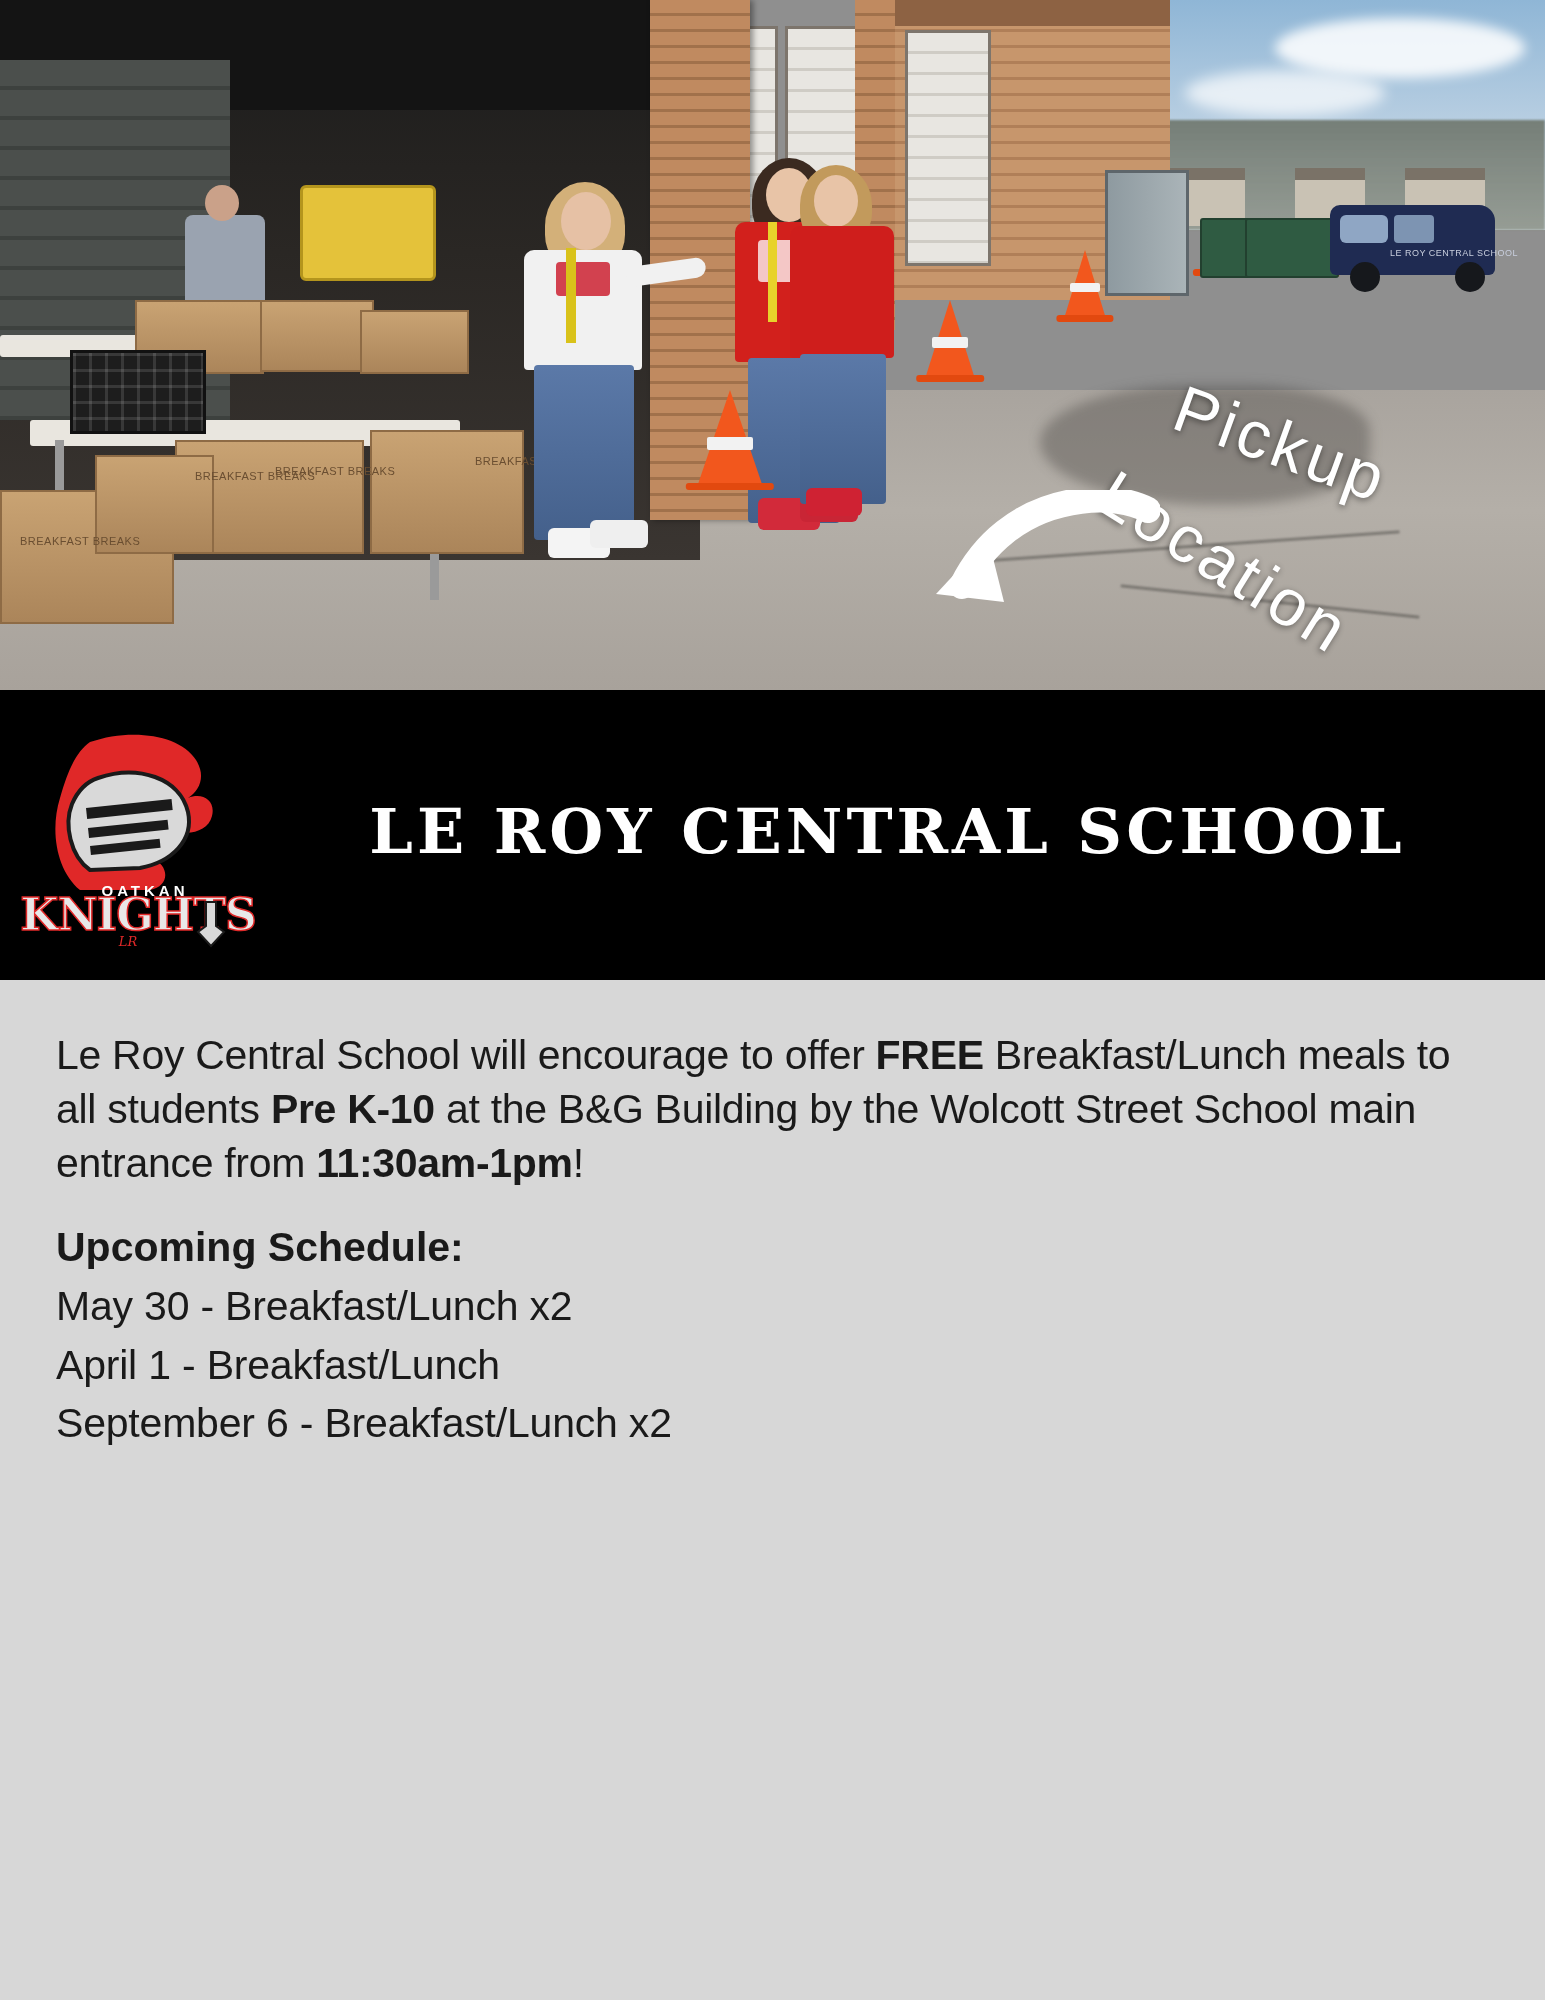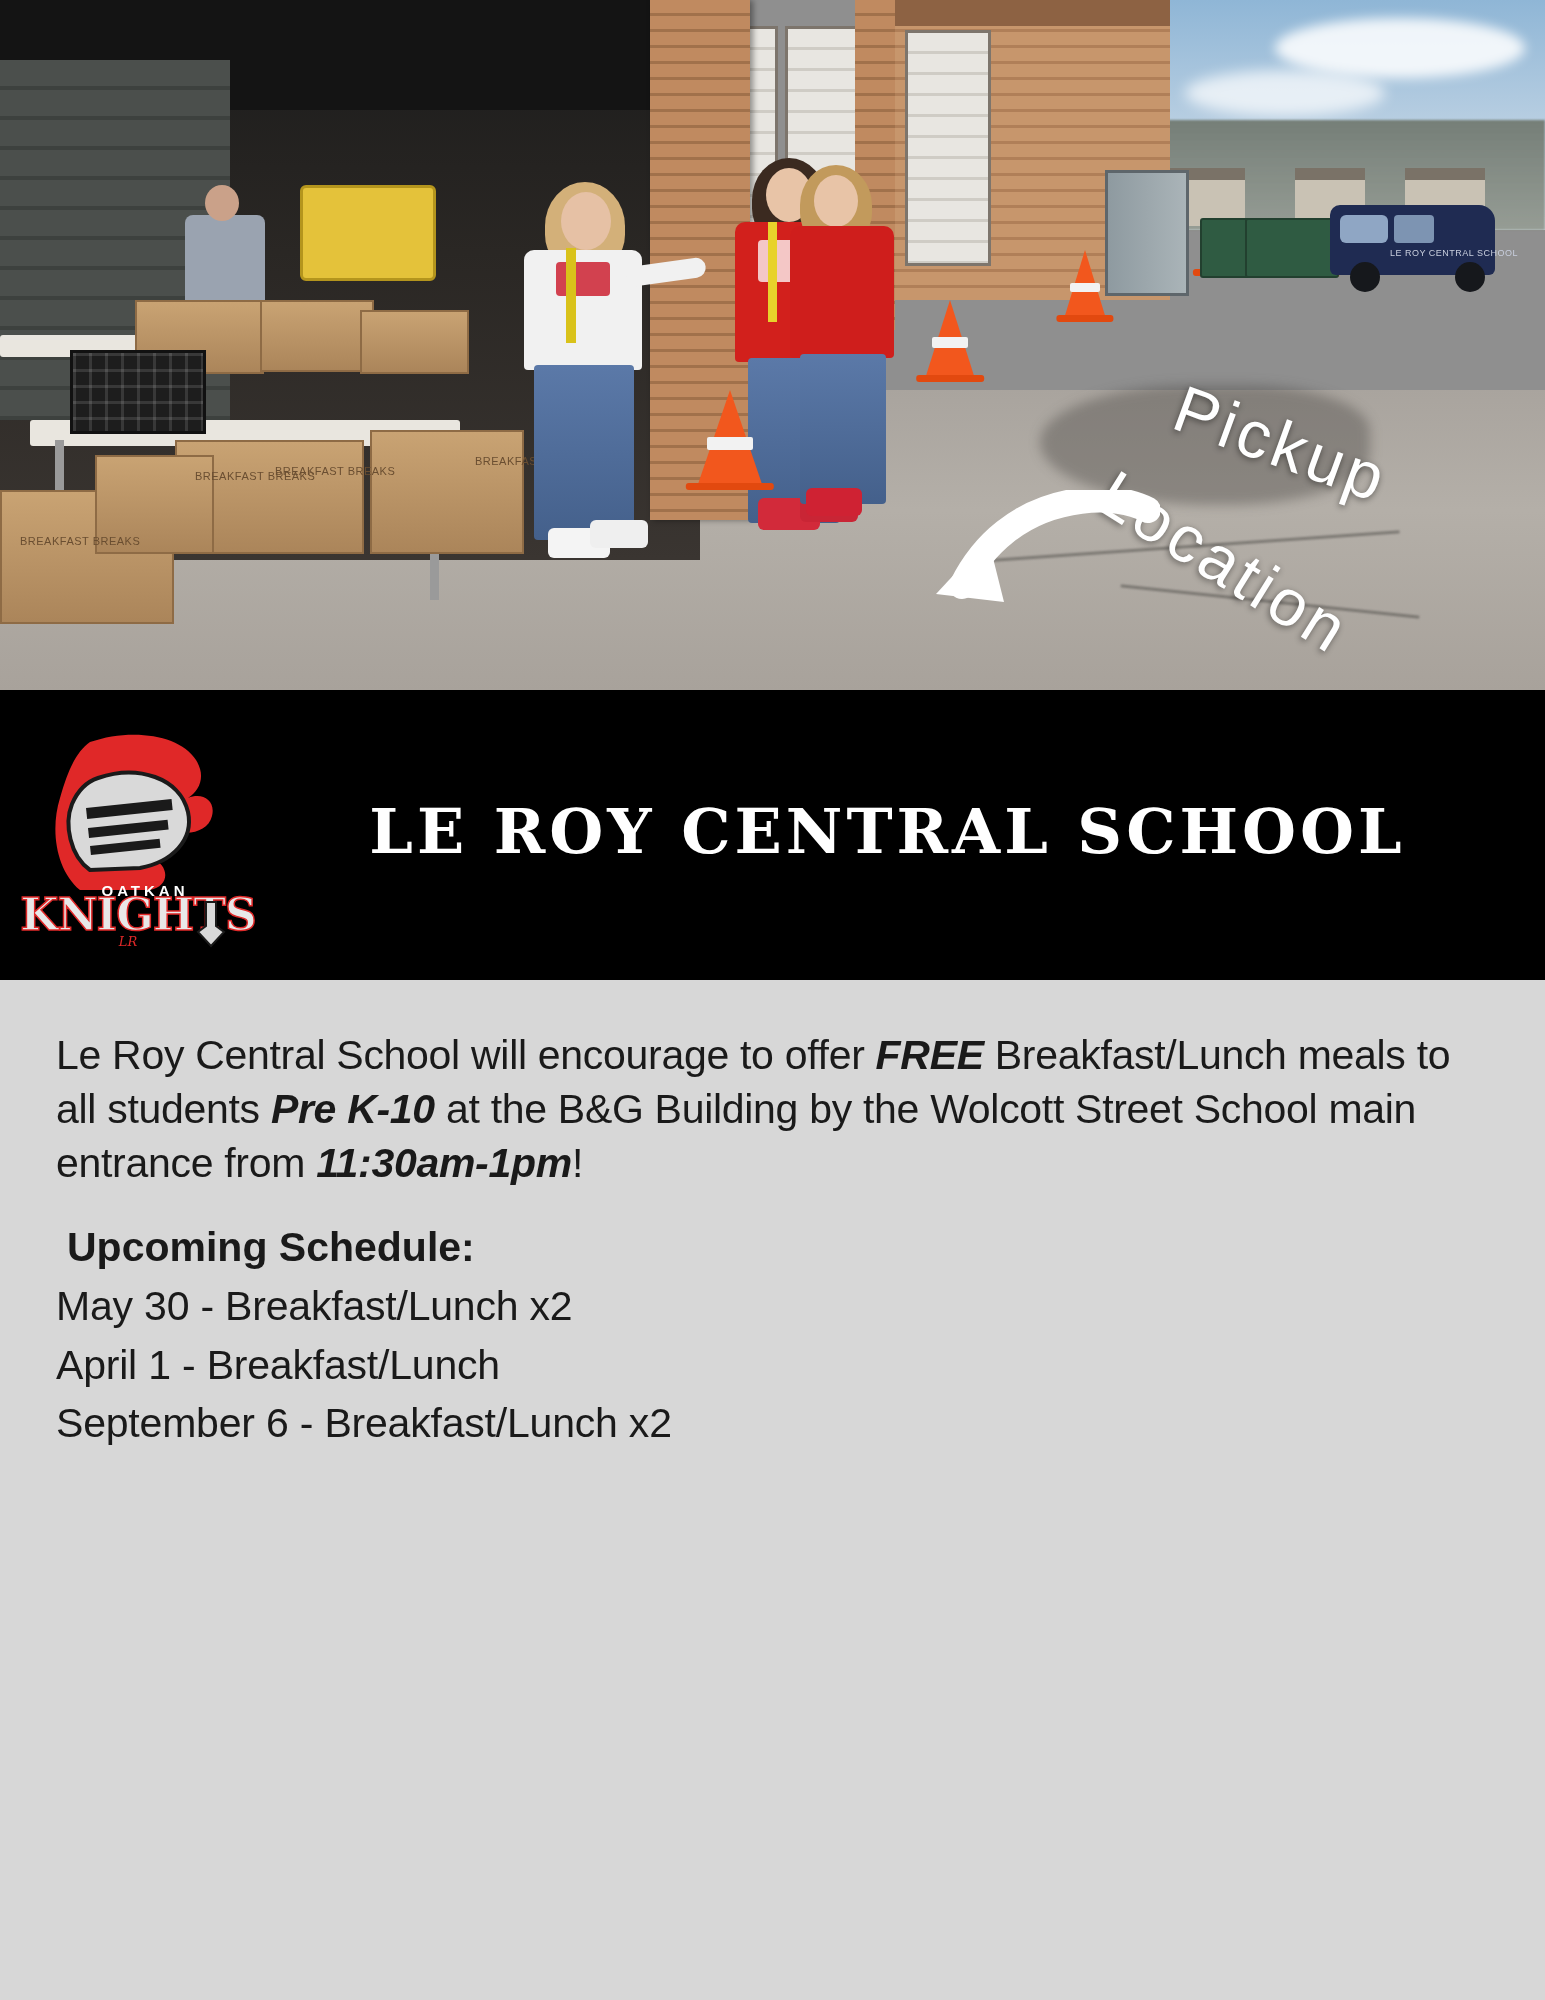--- a/index.html
+++ b/index.html
@@ -292,26 +292,26 @@
     padding: 48px 56px 20px 56px;
     color: #1a1a1a;
   }
   .para {
     font-family: "Liberation Sans", sans-serif;
     font-size: 41px;
     line-height: 1.32;
     margin: 0 0 34px 0;
     letter-spacing: -0.3px;
   }
-  .para b { font-weight: 700; font-style: italic; }
+  .para b { font-weight: 700; }
   .sched-title {
     font-family: "Liberation Sans", sans-serif;
     font-size: 41px;
     font-weight: 700;
-    margin: 0 0 6px 11px;
+    margin: 0 0 6px 0;
   }
   .sched-item {
     font-family: "Liberation Sans", sans-serif;
     font-size: 41px;
     line-height: 1.42;
     margin: 0;
     letter-spacing: -0.2px;
   }
   .closing {
     font-family: "Liberation Sans", sans-serif;

